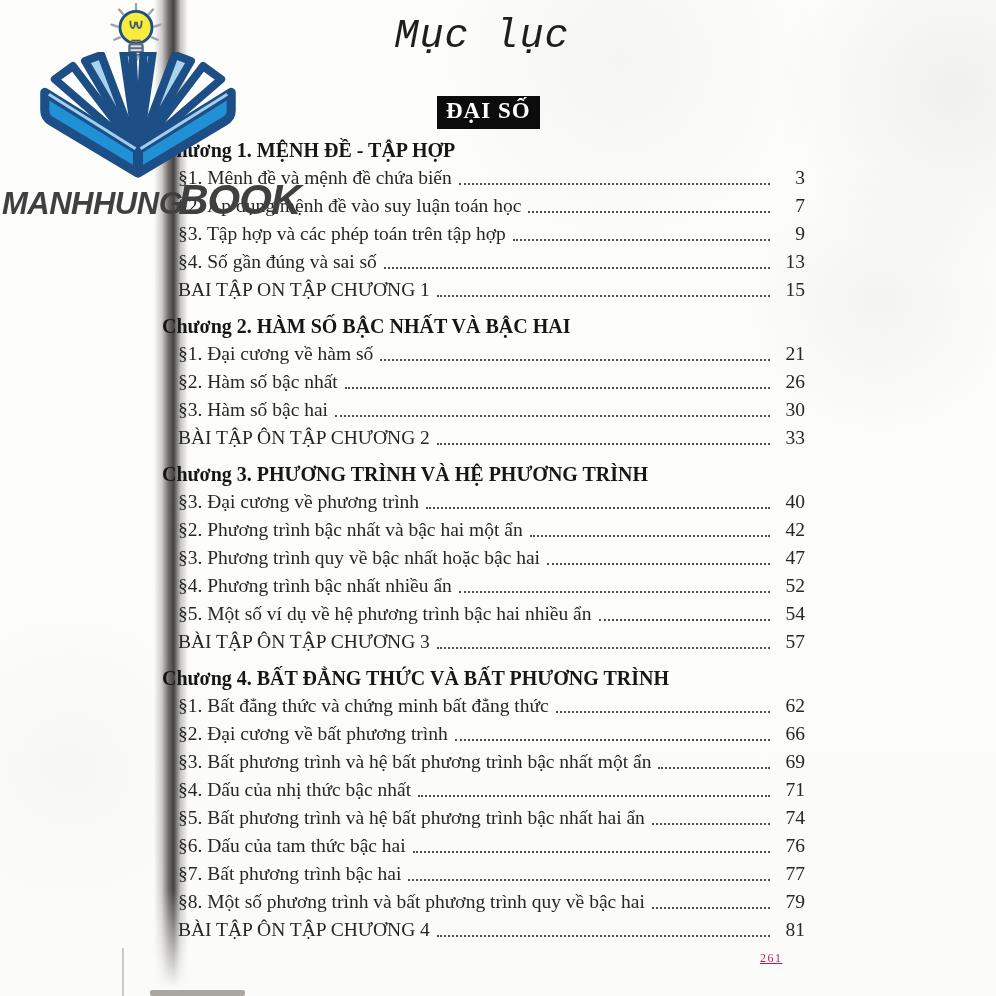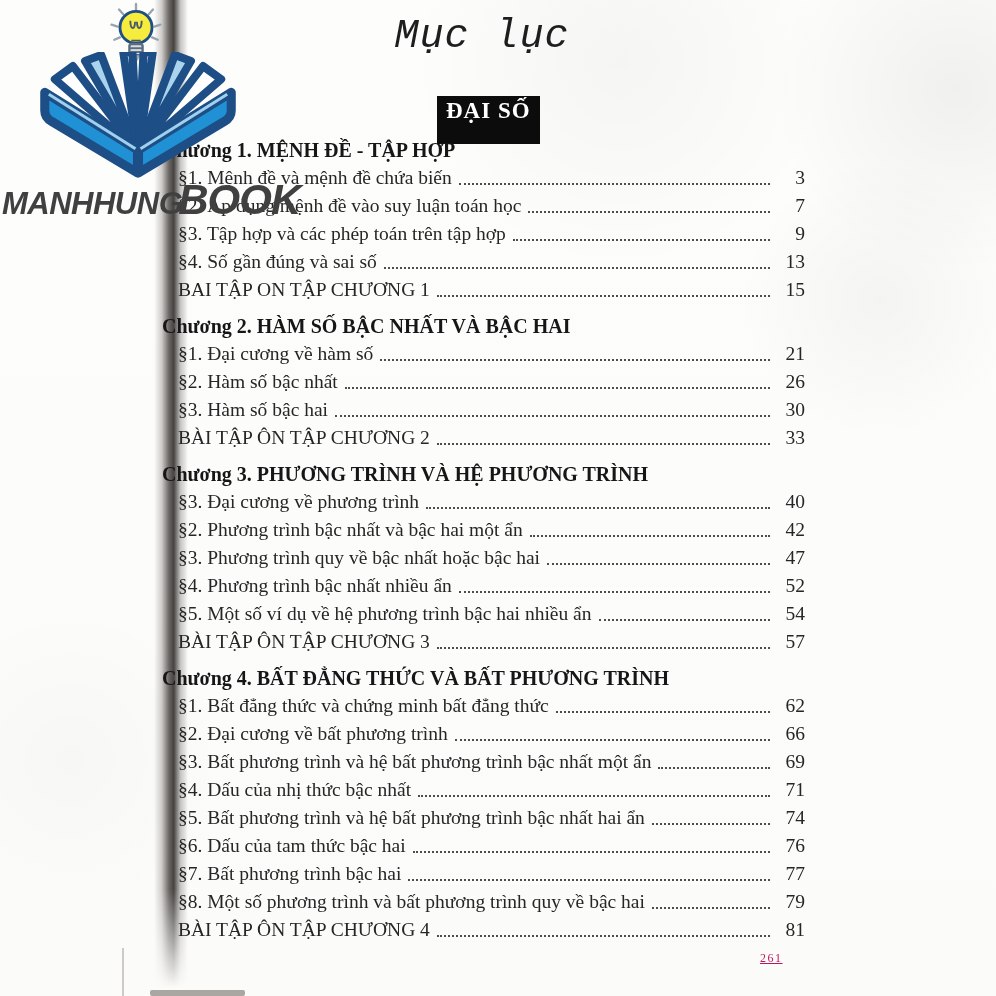--- a/index.html
+++ b/index.html
@@ -42,21 +42,21 @@
   .page-title{
     position:absolute;left:382px;top:14px;width:200px;
     text-align:center;
     font-family:Liberation Mono, monospace;font-style:italic;
     font-size:40px;color:#1e1e1e;letter-spacing:1px;
   }
   .part-header{
     position:absolute;left:437px;top:96px;
     background:#0c0c0c;color:#ffffff;
     font-weight:bold;font-size:23px;letter-spacing:1px;
-    padding:2px 9px 20px 9px;
+    padding:2px 9px 5px 9px;
   }
 
   .toc{
     position:absolute;left:162px;top:136px;width:643px;
     color:#262626;
   }
   .sec{margin-bottom:8px;}
   .sec-heading{
     font-weight:bold;font-size:20px;color:#161616;
     height:28px;line-height:28px;white-space:nowrap;

